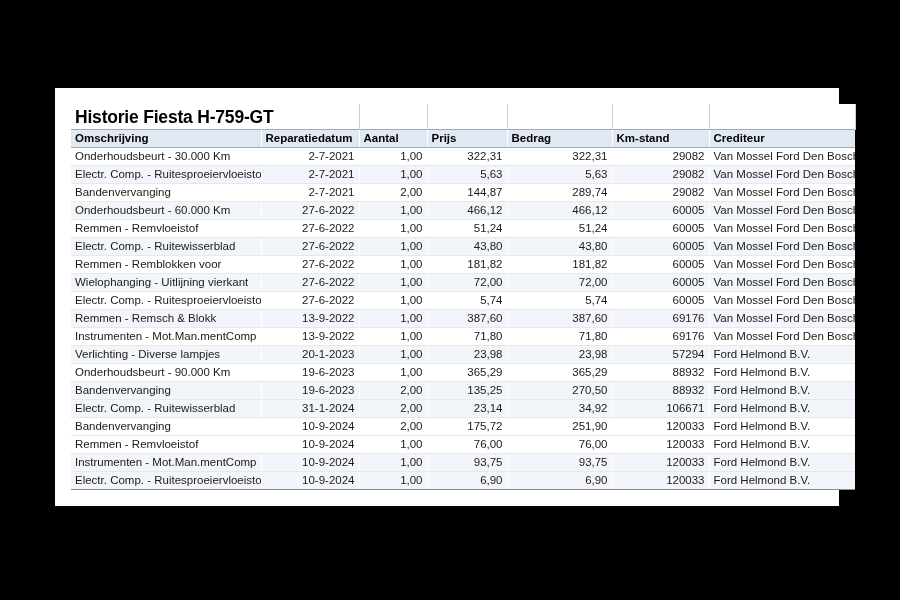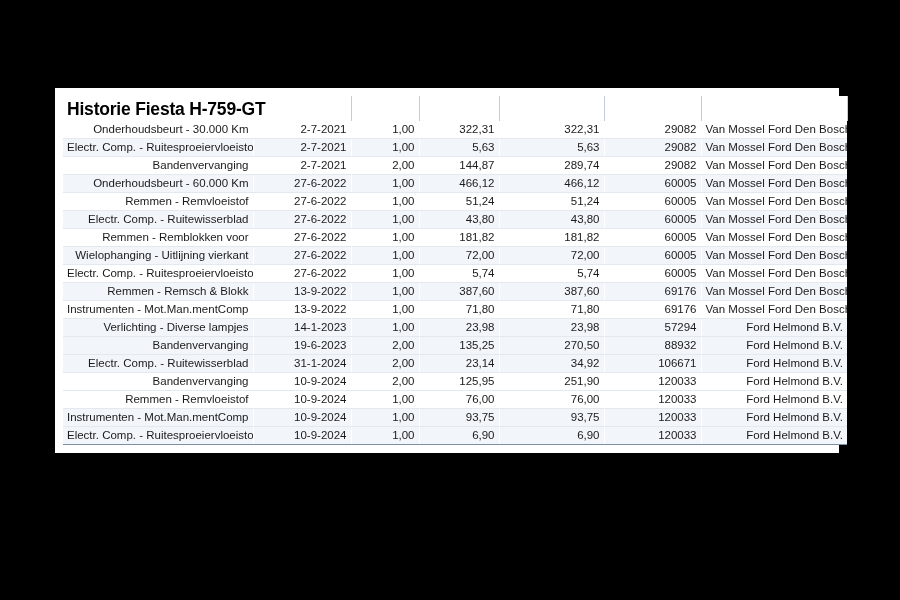--- a/index.html
+++ b/index.html
@@ -14,21 +14,21 @@
     position: relative;
     width: 900px; height: 600px;
     background: #000000;
   }
   #report-panel {
     position: absolute;
     left: 55px;
     top: 88px;
     width: 784px;
     background: #ffffff;
-    padding: 8px;
+    padding: 16px;
   }
   table.grid {
     border-collapse: collapse;
     table-layout: fixed;
     width: 784px;
     font-size: 11.5px;
     color: #1a1a1a;
   }
   table.grid col.c-omschrijving { width: 190px; }
   table.grid col.c-datum       { width: 98px; }
@@ -90,21 +90,21 @@
     white-space: nowrap;
     overflow: hidden;
     font-size: 11.5px;
   }
   tbody tr td.first { border-left: none; }
   tbody tr td.last  { border-right: none; }
   tbody tr.odd  td { background: #ffffff; }
   tbody tr.even td { background: #f2f6fb; }
   tbody tr:last-child td { border-bottom: 1px solid #7d8fa6; }
   td.num { text-align: right; }
-  td.txt { text-align: right; }
+  td.txt { text-align: left; }
 </style>
 </head>
 <body>
 
 <div id="screen">
 
   <div id="report-panel">
 
     <table class="grid">
       <colgroup>
@@ -122,20 +122,29 @@
           <td colspan="2">
             <div class="report-title">Historie Fiesta H-759-GT</div>
           </td>
           <td class="spacer"></td>
           <td class="spacer"></td>
           <td class="spacer"></td>
           <td class="spacer"></td>
           <td class="spacer"></td>
         </tr>
 
+        <tr class="head-row" id="header-row">
+            <th class="first">Omschrijving</th>
+            <th class="">Reparatiedatum</th>
+            <th class="">Aantal</th>
+            <th class="">Prijs</th>
+            <th class="">Bedrag</th>
+            <th class="">Km-stand</th>
+            <th class=" last">Crediteur</th>
+          </tr>
       </thead>
 
       <tbody id="table-body">
           <tr class="odd">
             <td class="txt first">Onderhoudsbeurt - 30.000 Km</td>
             <td class="num">2-7-2021</td>
             <td class="num">1,00</td>
             <td class="num">322,31</td>
             <td class="num">322,31</td>
             <td class="num">29082</td>
@@ -226,25 +235,34 @@
             <td class="txt first">Instrumenten - Mot.Man.mentComp</td>
             <td class="num">13-9-2022</td>
             <td class="num">1,00</td>
             <td class="num">71,80</td>
             <td class="num">71,80</td>
             <td class="num">69176</td>
             <td class="txt last">Van Mossel Ford Den Bosch</td>
           </tr>
           <tr class="even">
             <td class="txt first">Verlichting - Diverse lampjes</td>
-            <td class="num">14-1-2023</td>
+            <td class="num">20-1-2023</td>
             <td class="num">1,00</td>
             <td class="num">23,98</td>
             <td class="num">23,98</td>
             <td class="num">57294</td>
+            <td class="txt last">Ford Helmond B.V.</td>
+          </tr>
+          <tr class="odd">
+            <td class="txt first">Onderhoudsbeurt - 90.000 Km</td>
+            <td class="num">19-6-2023</td>
+            <td class="num">1,00</td>
+            <td class="num">365,29</td>
+            <td class="num">365,29</td>
+            <td class="num">88932</td>
             <td class="txt last">Ford Helmond B.V.</td>
           </tr>
           <tr class="even">
             <td class="txt first">Bandenvervanging</td>
             <td class="num">19-6-2023</td>
             <td class="num">2,00</td>
             <td class="num">135,25</td>
             <td class="num">270,50</td>
             <td class="num">88932</td>
             <td class="txt last">Ford Helmond B.V.</td>
@@ -255,21 +273,21 @@
             <td class="num">2,00</td>
             <td class="num">23,14</td>
             <td class="num">34,92</td>
             <td class="num">106671</td>
             <td class="txt last">Ford Helmond B.V.</td>
           </tr>
           <tr class="odd">
             <td class="txt first">Bandenvervanging</td>
             <td class="num">10-9-2024</td>
             <td class="num">2,00</td>
-            <td class="num">125,95</td>
+            <td class="num">175,72</td>
             <td class="num">251,90</td>
             <td class="num">120033</td>
             <td class="txt last">Ford Helmond B.V.</td>
           </tr>
           <tr class="odd">
             <td class="txt first">Remmen - Remvloeistof</td>
             <td class="num">10-9-2024</td>
             <td class="num">1,00</td>
             <td class="num">76,00</td>
             <td class="num">76,00</td>

